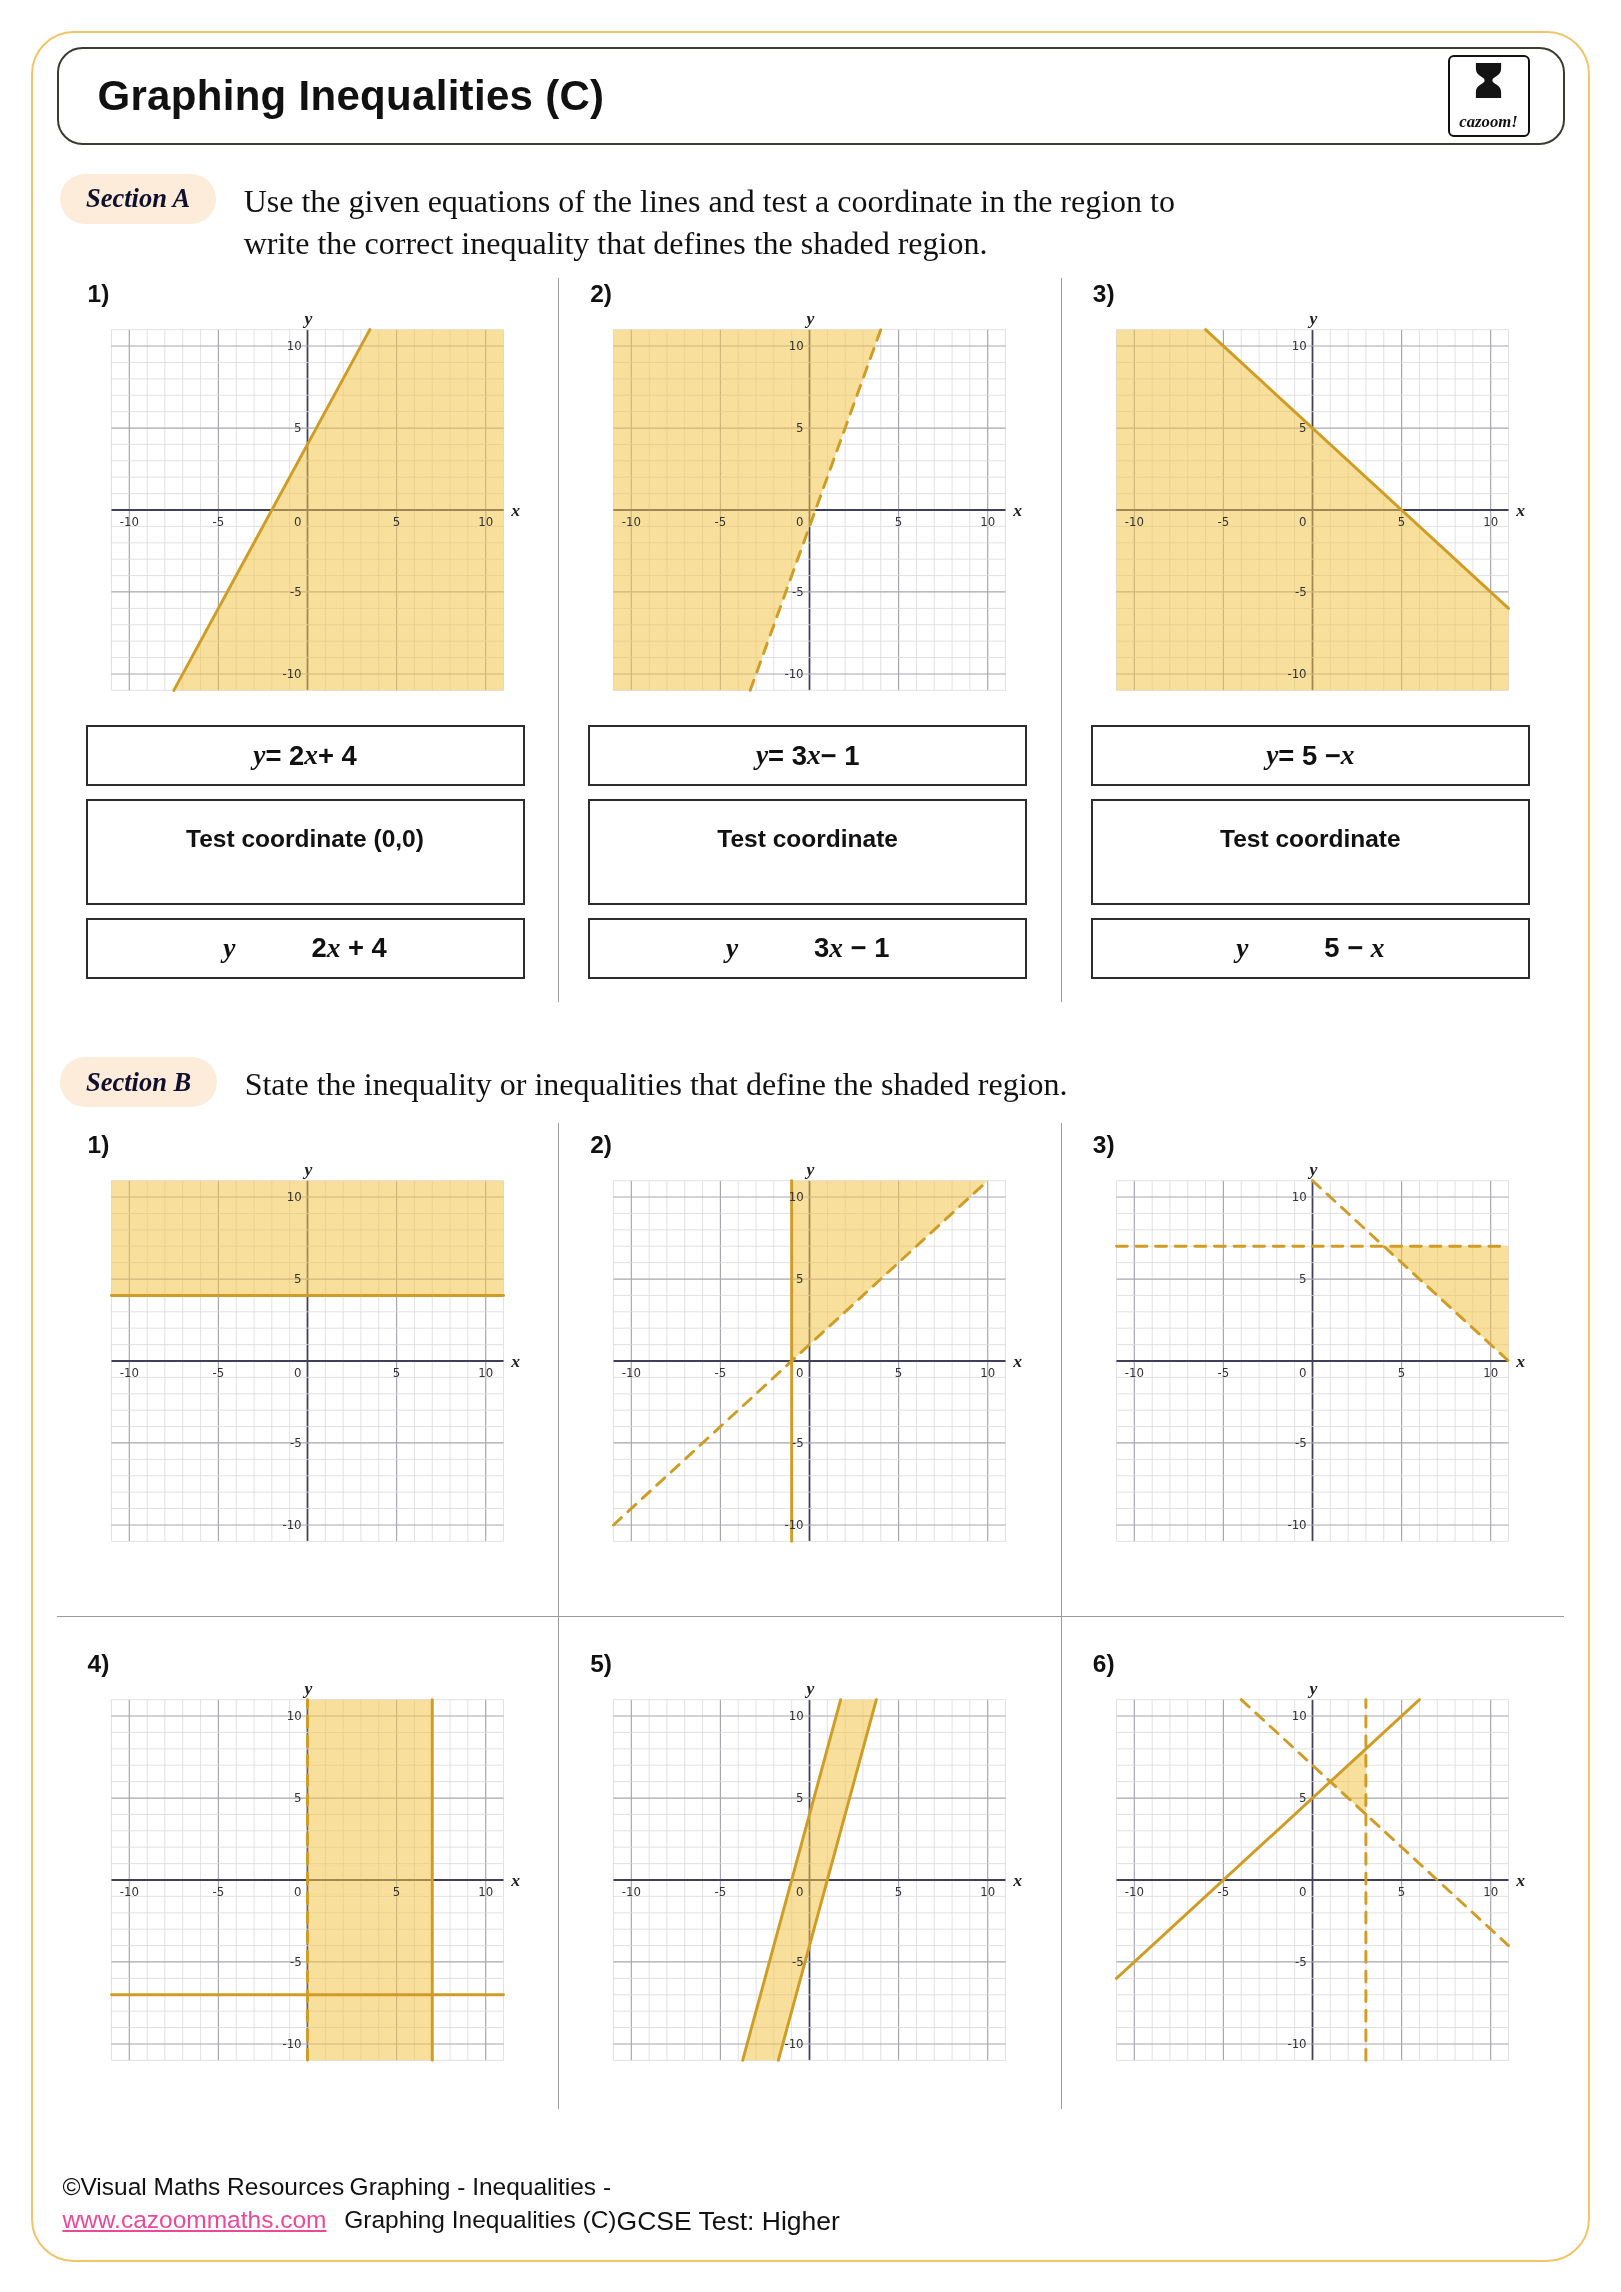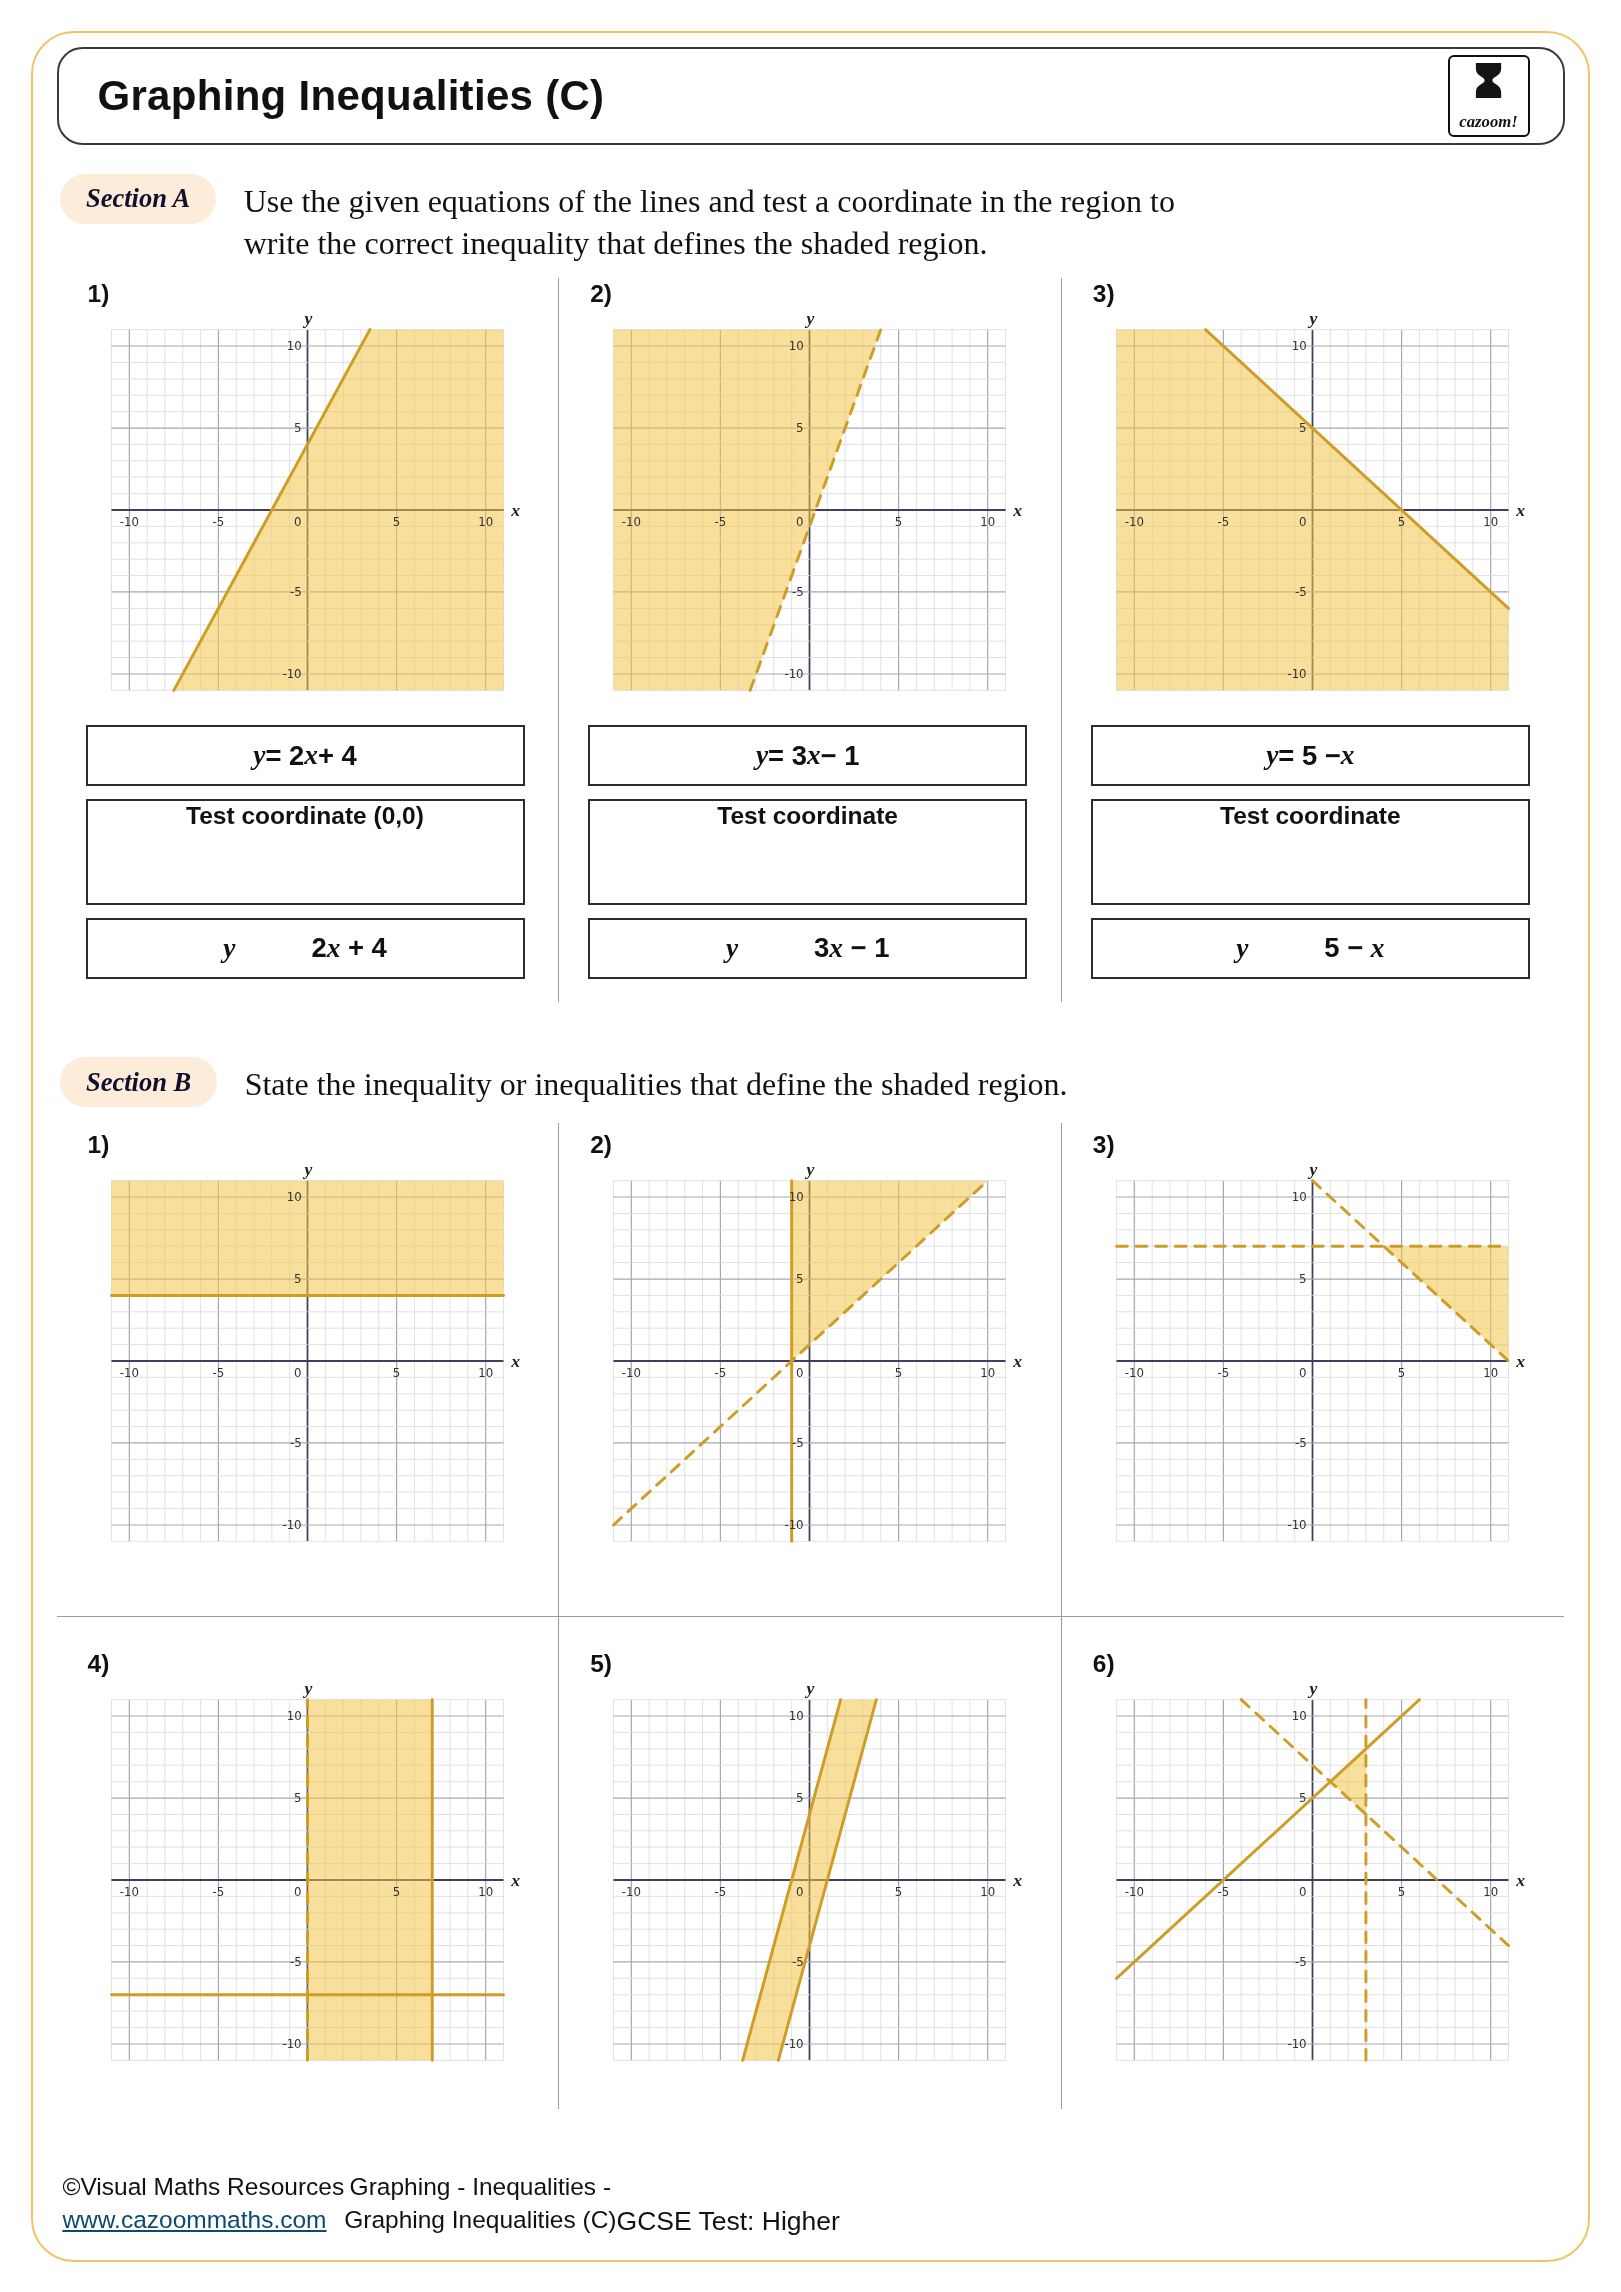--- a/index.html
+++ b/index.html
@@ -15,33 +15,33 @@
   .badge{flex:0 0 auto;background:#fcecd9;border-radius:27.4px;padding:9.8px 25.5px;font-family:"Liberation Serif",serif;font-style:italic;font-weight:700;font-size:26.5px;color:#10102e}
   .instructions{margin:5.9px 0 0;font-family:"Liberation Serif",serif;font-size:32px;line-height:1.32;max-width:990px}
   .grid-a{display:grid;grid-template-columns:1fr 1fr 1fr;margin:7.8px 0 25.5px}
   .acol{padding:2px 13.7px 23.5px 29px}
   .acol.divider{border-right:1.5px solid #9b9b9b}
   .pnum{font-size:24.5px;font-weight:700;margin:0 0 0 2px}
   .graphwrap{margin-top:2px}
   .boxes{width:439px;margin-top:15.7px}
   .box{border:2px solid #2c2c2c;background:#fff}
   .eq-box{height:61px;display:flex;align-items:center;justify-content:center;font-size:27.4px;font-weight:700}
-  .test-box{height:106px;margin-top:12.7px;text-align:center;padding-top:1px;font-size:24.5px;font-weight:700}
+  .test-box{height:106px;margin-top:12.7px;text-align:center;padding-top:24px;font-size:24.5px;font-weight:700}
   .ans-box{height:61px;margin-top:12.7px;display:flex;align-items:center;justify-content:center;gap:76px;font-size:27.4px;font-weight:700}
   .var{font-family:"Liberation Serif",serif;font-style:italic;font-weight:inherit}
   .grid-b{display:grid;grid-template-columns:1fr 1fr 1fr;margin-top:9.8px}
   .bcell{padding:7.8px 13.7px 55px 29px}
   .bcell.divider{border-right:1.5px solid #9b9b9b}
   .bcell.hdiv{border-bottom:1.5px solid #9b9b9b}
   .bcell.row2{padding-top:33px;padding-bottom:29px}
   footer{margin-top:auto;display:flex;align-items:flex-end;padding:0 5.9px 3.9px}
   .f-left,.f-center{font-size:24.5px;line-height:1.35}
   .f-center{text-align:center}
   .f-right{font-size:26.5px}
-  .f-link{color:#0c4a6e;text-decoration:underline;cursor:pointer}
+  .f-link{color:#ec4899;text-decoration:underline;cursor:pointer}
   svg{display:block}
   .gmin{stroke:#d8d8dc;stroke-width:.8}
   .gmaj{stroke:#a6a6b2;stroke-width:1.2}
   .gaxis{stroke:#3f3f5d;stroke-width:1.8}
   .region{fill:#f3c54b;fill-opacity:.55}
   .bline{stroke:#cf9d25;stroke-width:3;fill:none;stroke-linecap:round}
   .bdash{stroke-dasharray:11 9}
   .tick{font-family:"DejaVu Sans",sans-serif;font-size:12px;fill:#333}
   .axl{font-family:"Liberation Serif",serif;font-style:italic;font-size:18px;font-weight:600;fill:#222}
 </style>

